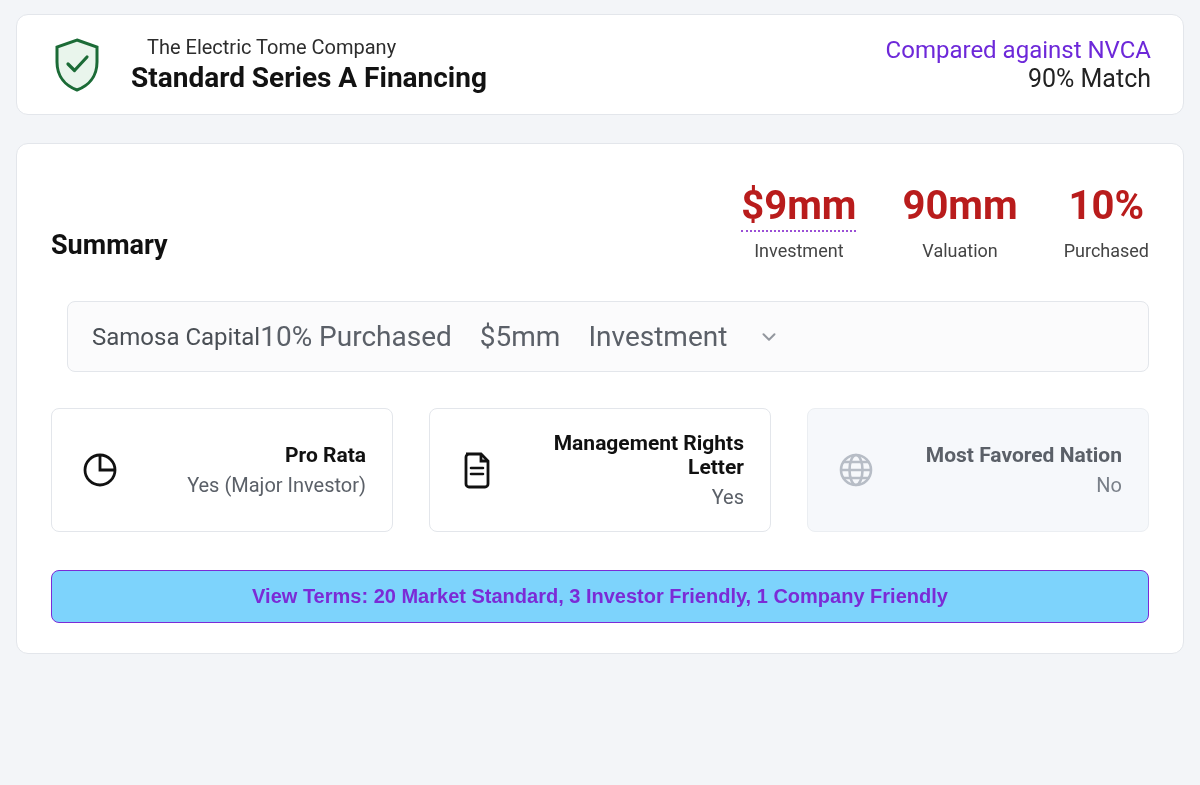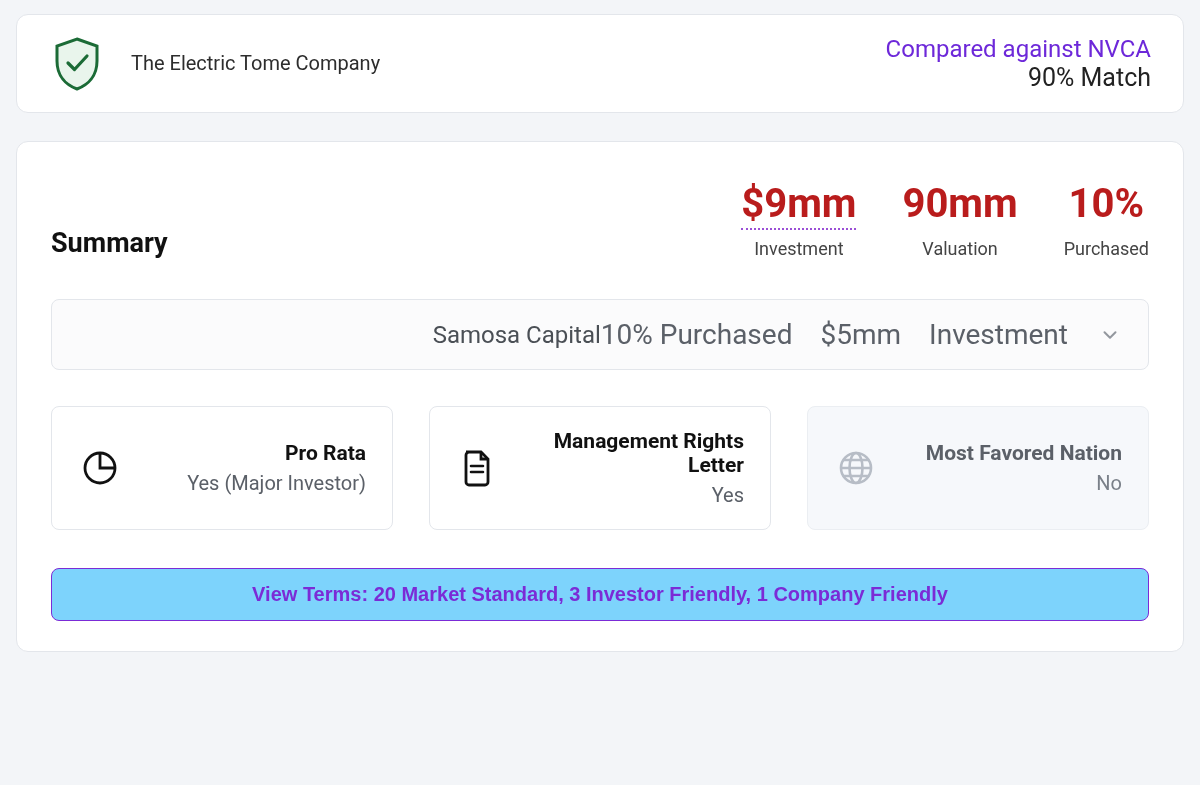--- a/index.html
+++ b/index.html
@@ -39,20 +39,21 @@
     height: 56px;
     display: flex;
     align-items: center;
     justify-content: center;
   }
   .company-name {
     font-size: 20px;
     font-weight: 400;
     color: #2d2d2d;
     margin-bottom: 2px;
+    margin-left: 16px;
   }
   .doc-title {
     font-size: 28px;
     font-weight: 700;
     color: #121212;
   }
   .header-right {
     text-align: right;
   }
   .compared-line {
@@ -104,23 +105,24 @@
   }
 
   
   .investor-row {
     border: 1px solid #e3e6eb;
     border-radius: 8px;
     background: #fbfbfc;
     padding: 18px 24px;
     display: flex;
     align-items: center;
-    justify-content: flex-end;
+    justify-content: flex-start;
     margin-bottom: 36px;
     cursor: pointer;
+    margin-left: 16px;
   }
   .investor-name {
     font-size: 24px;
     font-weight: 400;
     color: #4a4f55;
   }
   .investor-stats {
     display: flex;
     align-items: center;
     gap: 28px;
@@ -203,20 +205,21 @@
   <div class="card header-card">
     <div class="header-left">
       <div class="shield-wrap">
         <svg width="52" height="56" viewBox="0 0 52 56" fill="none">
           <path d="M26 3 L46 10 V25 C46 40 37 49 26 53 C15 49 6 40 6 25 V10 Z" stroke="#1b6b36" stroke-width="3" fill="#e9f5ec"></path>
           <path d="M17 27 L23.5 33.5 L36 20" stroke="#1b6b36" stroke-width="3.2" fill="none" stroke-linecap="round" stroke-linejoin="round"></path>
         </svg>
       </div>
       <div>
         <div class="company-name">The Electric Tome Company</div>
+        <div class="doc-title">Standard Series A Financing</div>
       </div>
     </div>
     <div class="header-right">
       <div class="compared-line">Compared against NVCA</div>
       <div class="match-line">90% Match</div>
     </div>
   </div>
 
   <div class="card summary-card">
 

